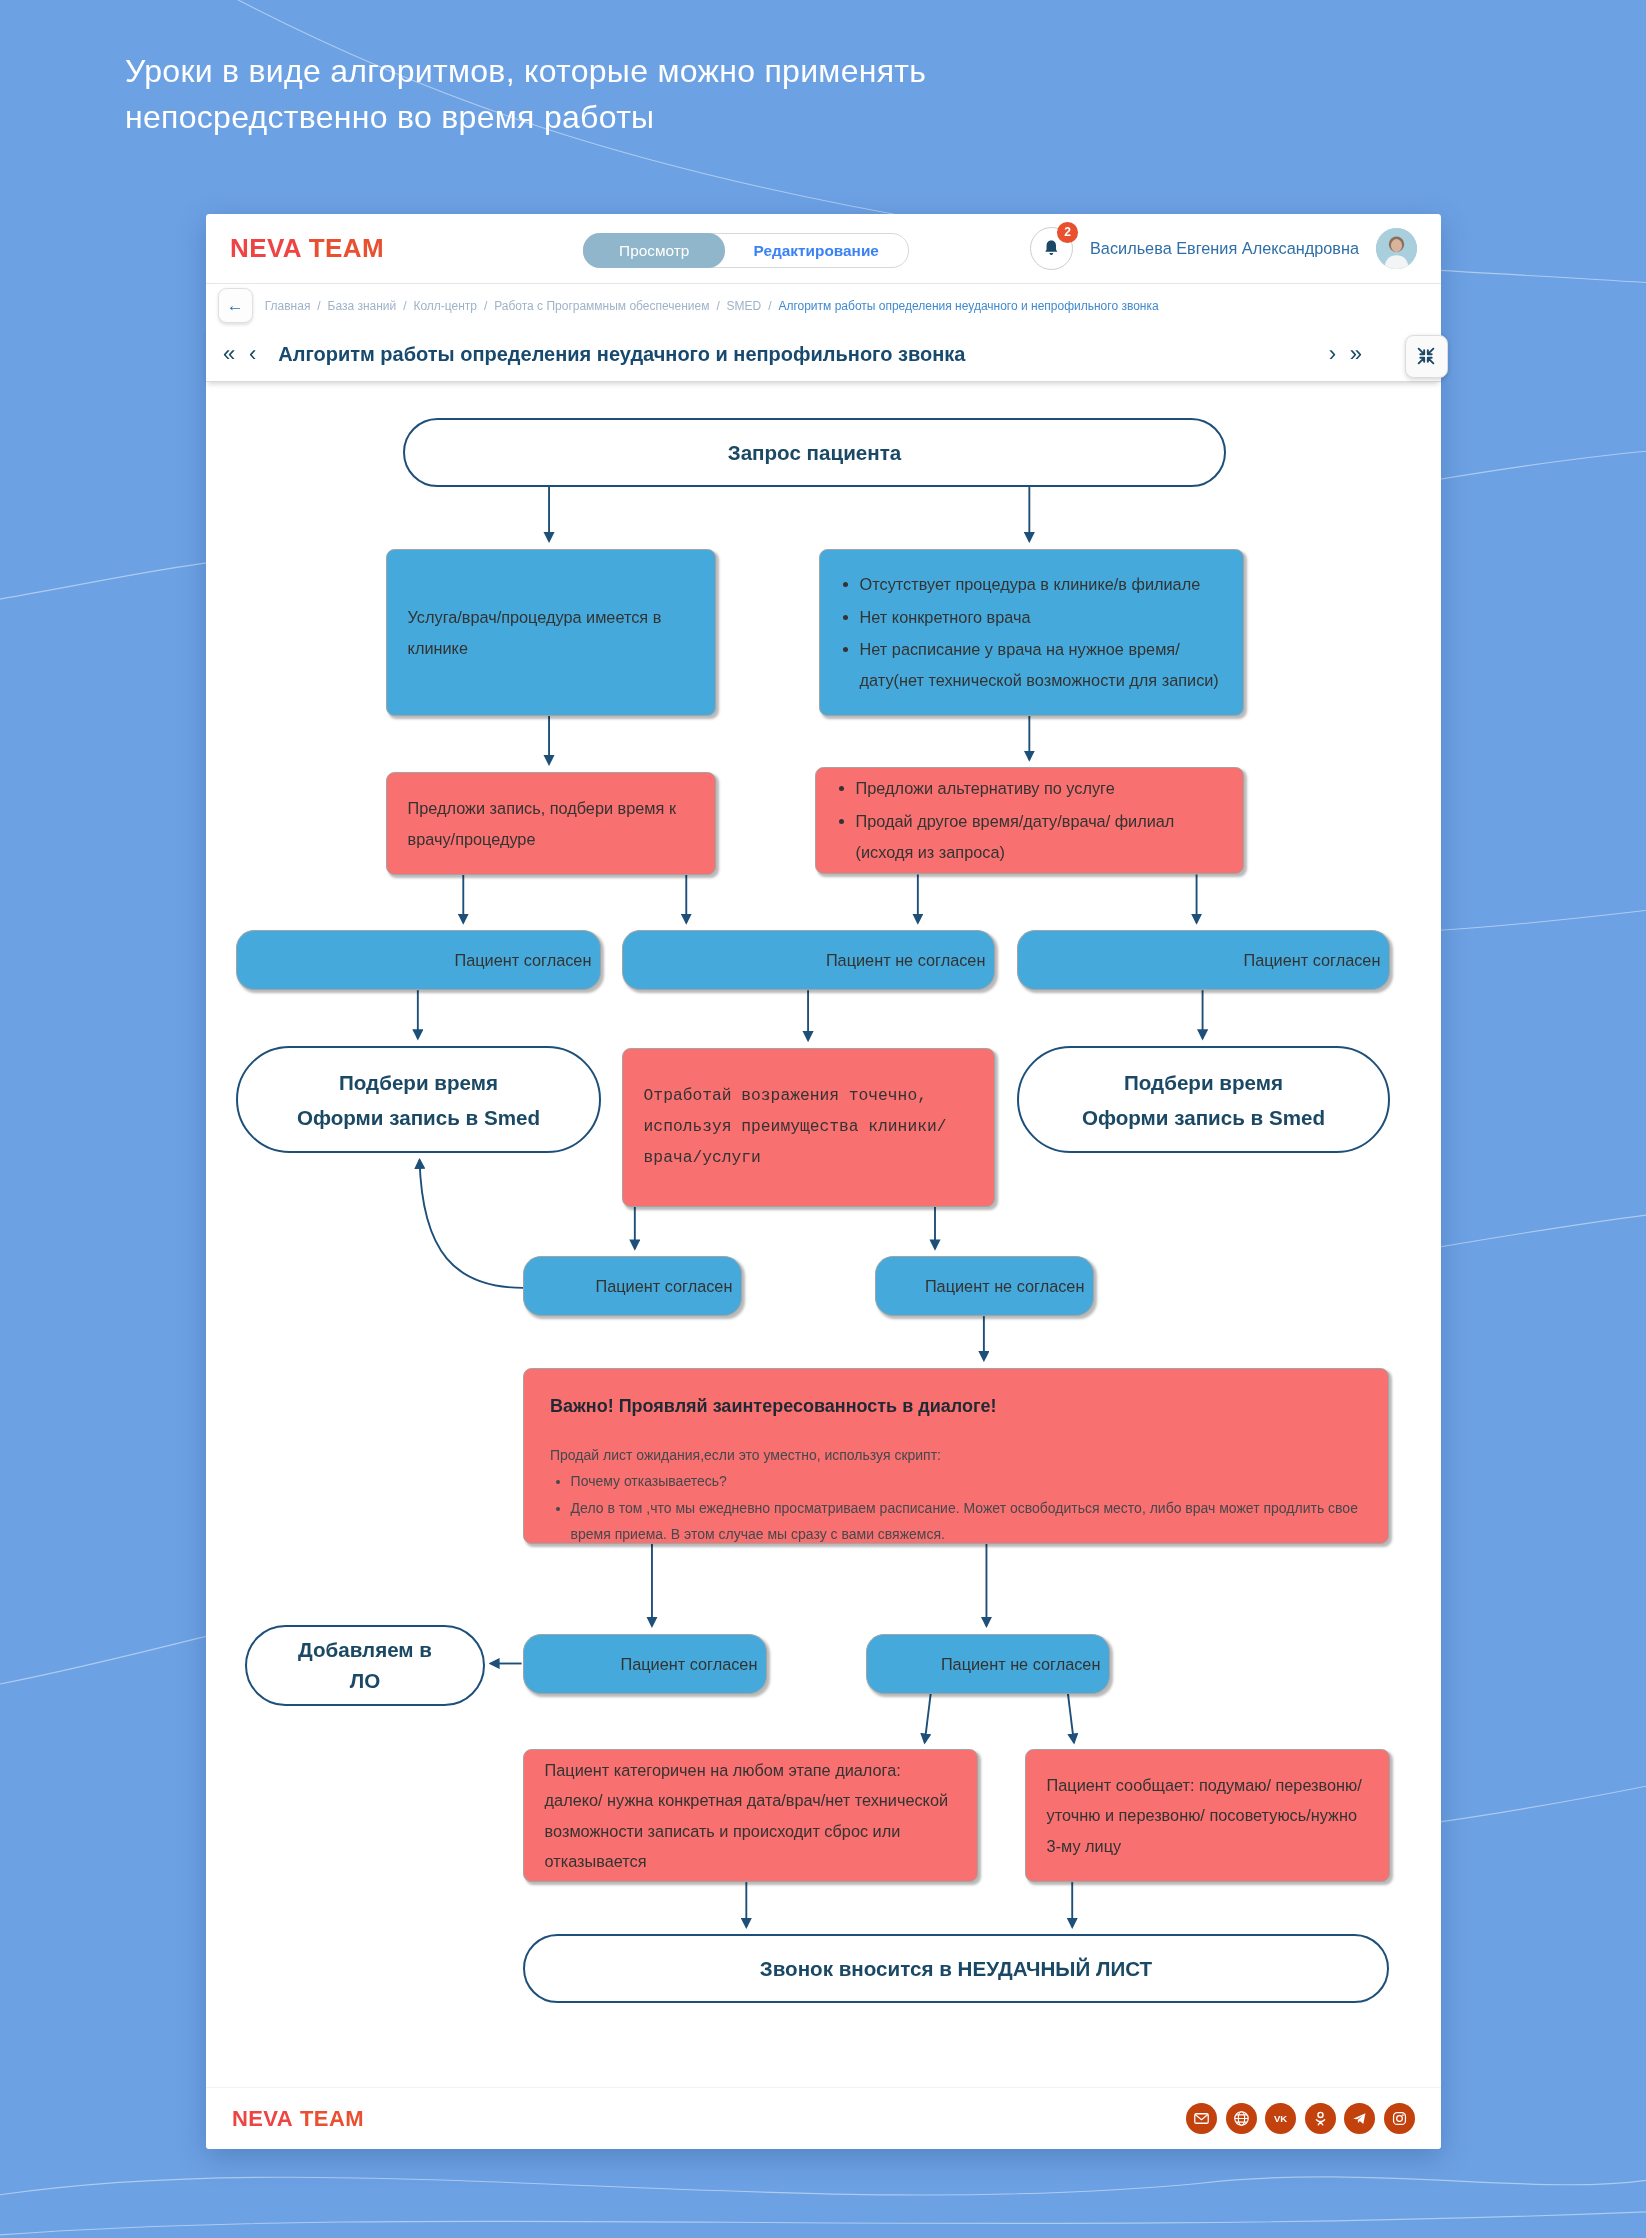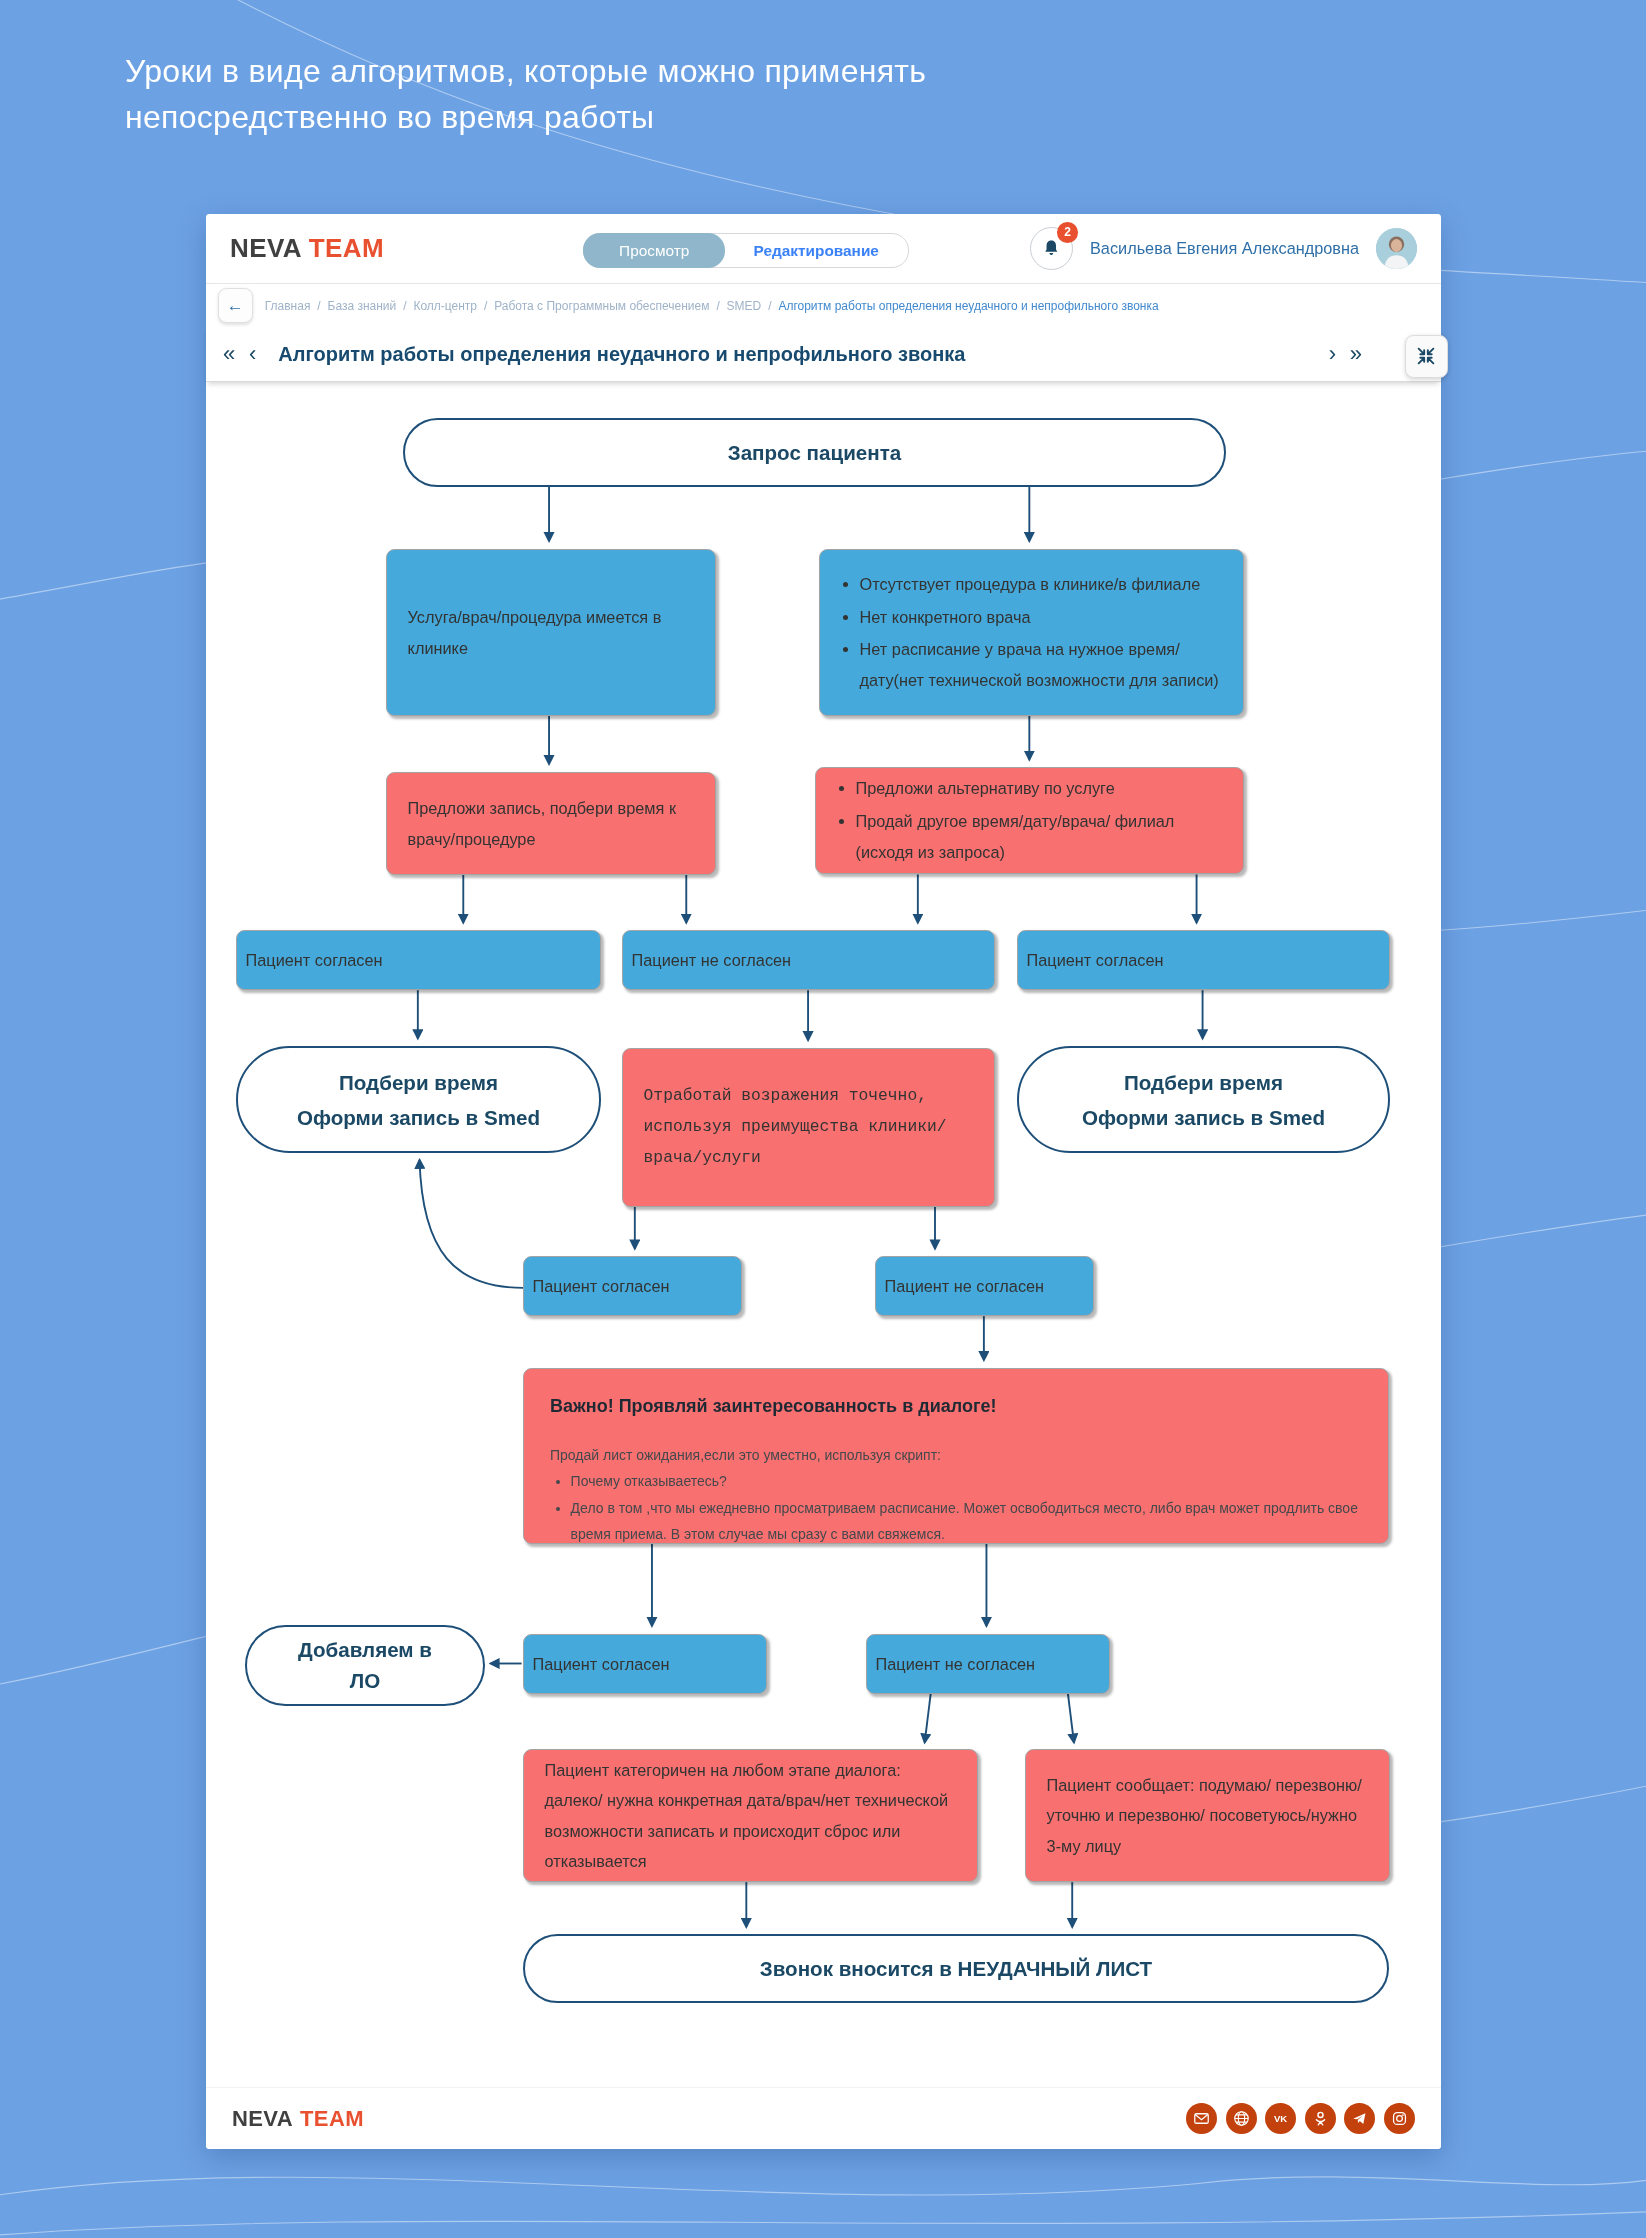--- a/index.html
+++ b/index.html
@@ -10,21 +10,21 @@
   
   .hero{position:absolute;left:125px;top:48px;z-index:1;color:#ffffff;font-size:32px;line-height:1.45;font-weight:400;letter-spacing:0.3px;}
 
   
   .card{position:absolute;left:206px;top:214px;width:1235px;height:1935px;background:#ffffff;border-radius:3.4px;
         box-shadow:0 8.6px 29px rgba(25,60,110,.28);z-index:2;}
 
   
   .app-header{position:relative;height:70px;display:flex;align-items:center;padding:0 24px;border-bottom:0.9px solid #e6e6e6;box-sizing:border-box;}
   .logo{font-size:26px;font-weight:800;letter-spacing:0.4px;white-space:nowrap;}
-  .logo .lg1{color:#404040;}
+  .logo .lg1{color:#ef4444;}
   .logo .lg2{color:#E8502F;margin-left:6.9px;}
   .toggle{position:absolute;left:377px;top:19px;height:33px;display:flex;align-items:stretch;border:0.9px solid #d8d8d8;border-radius:17px;background:#fff;}
   .toggle .seg{display:flex;align-items:center;justify-content:center;font-size:15.4px;padding:0 29px;border-radius:17px;cursor:pointer;}
   .toggle .seg.sel{background:#8FB6CB;color:#ffffff;margin:-0.9px;padding:0 36px;}
   .toggle .seg.unsel{color:#3b82f6;font-weight:bold;}
   .hdr-right{margin-left:auto;display:flex;align-items:center;gap:17px;}
   .bell-wrap{position:relative;width:41px;height:41px;border:1.7px solid #c9ced3;border-radius:50%;display:flex;align-items:center;justify-content:center;}
   .badge{position:absolute;top:-6px;right:-6px;width:20.6px;height:20.6px;border-radius:50%;background:#E8502F;color:#fff;font-size:12px;font-weight:700;display:flex;align-items:center;justify-content:center;}
   .user-name{color:#2F6FA8;font-size:16.3px;}
   .avatar{width:41px;height:41px;border-radius:50%;overflow:hidden;background:#A9CFDC;flex:0 0 auto;}
@@ -48,21 +48,21 @@
   .collapse-btn{position:absolute;right:-6.9px;top:7.7px;width:41px;height:41px;background:#fafafa;border:0.9px solid #dcdcdc;border-radius:8.6px;
                 box-shadow:0 1.7px 4.3px rgba(0,0,0,.15);display:flex;align-items:center;justify-content:center;cursor:pointer;}
 
   
   .flow{position:absolute;left:0;top:0;width:1235px;height:1935px;z-index:3;pointer-events:none;}
   .flow-arrows{position:absolute;left:0;top:0;}
   .node{position:absolute;box-sizing:border-box;display:flex;flex-direction:column;justify-content:center;font-size:16.3px;color:#333;}
   .cbox{border:0.9px solid #a3a3a3;border-radius:8.6px;box-shadow:2.6px 2.6px 2.6px rgba(0,0,0,.28);padding:15.4px 20.6px;line-height:1.9;}
   .blue{background:#45AADB;}
   .red{background:#F97070;}
-  .center{align-items:flex-start;text-align:center;padding:8.6px;}
+  .center{align-items:flex-end;text-align:center;padding:8.6px;border-radius:18px;}
   .node ul{margin:0;padding-left:19px;}
   .node li{margin:1.7px 0;}
   .pill{background:#fff;border:2.1px solid #1D4F79;color:#1B4965;align-items:center;text-align:right;font-weight:700;}
   .stadium{border-radius:60px;}
 
   .n-start{left:197px;top:204px;width:823px;height:69px;font-size:20.6px;font-weight:600;}
   .n-blueA{left:180px;top:335px;width:330px;height:167px;}
   .n-blueB{left:613px;top:335px;width:425px;height:167px;}
   .n-redA{left:180px;top:558px;width:330px;height:103px;}
   .n-redB{left:609px;top:553px;width:429px;height:107px;}

